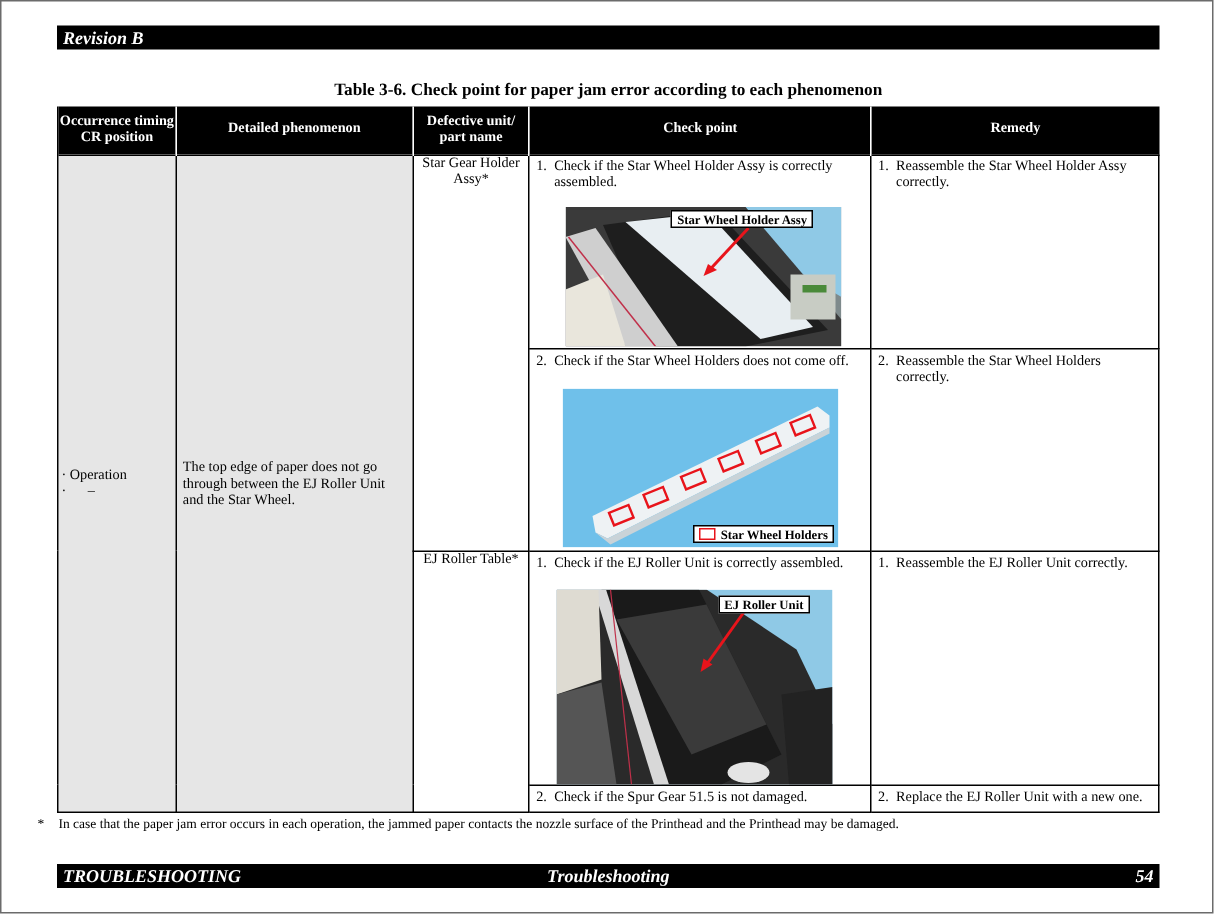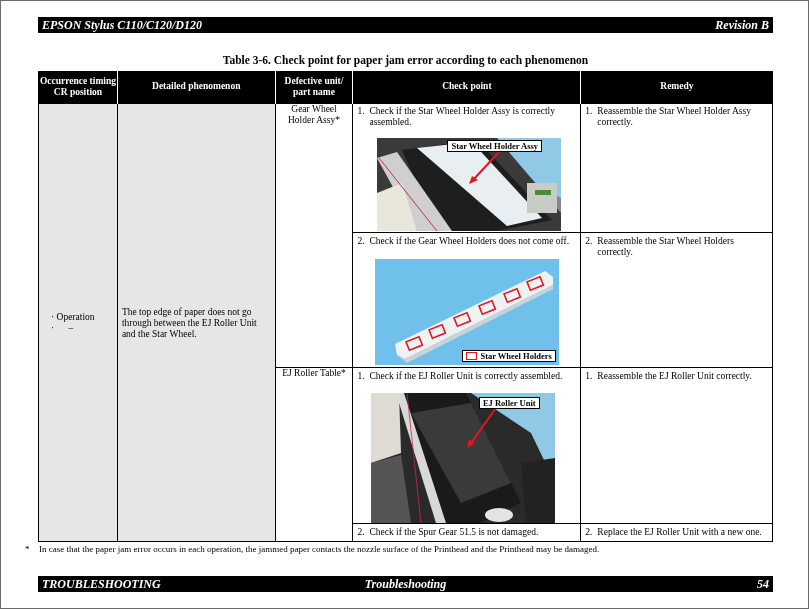--- a/index.html
+++ b/index.html
@@ -60,21 +60,20 @@
   }
   .footnote {
     position: absolute; top: 543px; left: 24px; font-size: 9px;
   }
   .footnote .star { display: inline-block; width: 14px; }
 </style>
 </head>
 <body>
 
 <div class="band top">
-  <span class="left">EPSON Stylus C110/C120/D120</span>
   <span class="right">Revision B</span>
 </div>
 
 <div class="caption">Table 3-6.  Check point for paper jam error according to each phenomenon</div>
 
 <table class="main">
   <colgroup>
     <col style="width:79px">
     <col style="width:158px">
     <col style="width:78px">
@@ -87,30 +86,30 @@
       <th>Detailed phenomenon</th>
       <th>Defective unit/ part name</th>
       <th>Check point</th>
       <th>Remedy</th>
     </tr>
   </thead>
   <tbody>
 
     <tr style="height:129px">
       <td class="grey" rowspan="4" style="vertical-align:middle;">
-        <div class="cell-text" style="padding-left:12px;">
+        <div class="cell-text" style="padding-left:2px;">
           <div>· <span>Operation</span></div>
           <div>·&nbsp;&nbsp;&nbsp;&nbsp;&nbsp;&nbsp;<span>–</span></div>
         </div>
       </td>
       <td class="grey" rowspan="4" style="vertical-align:middle;">
         <div class="cell-text" style="padding-right:10px;">The top edge of paper does not go through between the EJ Roller Unit and the Star Wheel.</div>
       </td>
       <td class="unit" rowspan="2">
-        <div style="padding:0 4px;">Gear Wheel Holder Assy*</div>
+        <div style="padding:0 4px;">Star Gear Holder Assy*</div>
       </td>
       <td>
         <div class="cell-text num-item">
           <span class="n">1.</span>
           <span>Check if the Star Wheel Holder Assy is correctly assembled.</span>
         </div>
         <div class="photo" style="width:184px;height:93px;margin-top:10px;margin-left:24px;">
           <svg width="184" height="93" viewBox="0 0 184 93">
             <rect width="184" height="93" fill="#7e8a8c"></rect>
             <polygon points="120,0 184,0 184,60 150,40" fill="#8fc9e6"></polygon>
@@ -133,21 +132,21 @@
           <span class="n">1.</span>
           <span>Reassemble the Star Wheel Holder Assy correctly.</span>
         </div>
       </td>
     </tr>
 
     <tr style="height:135px">
       <td>
         <div class="cell-text num-item" style="padding-top:3px;">
           <span class="n">2.</span>
-          <span>Check if the Gear Wheel Holders does not come off.</span>
+          <span>Check if the Star Wheel Holders does not come off.</span>
         </div>
         <div class="photo" style="width:184px;height:106px;margin-top:12px;">
           <svg width="184" height="106" viewBox="0 0 184 106">
             <rect width="184" height="106" fill="#6fc0ea"></rect>
             <polygon points="20,85 170,12 178,18 178,26 30,100 22,96" fill="#eef2f4"></polygon>
             <polygon points="22,96 30,100 178,26 178,30 32,104" fill="#c9d3d8"></polygon>
             <rect x="32" y="80" width="14" height="9" fill="none" stroke="#e8141b" stroke-width="1.6" transform="rotate(-22 39 84)"></rect>
             <rect x="55" y="68" width="14" height="9" fill="none" stroke="#e8141b" stroke-width="1.6" transform="rotate(-22 62 72)"></rect>
             <rect x="80" y="56" width="14" height="9" fill="none" stroke="#e8141b" stroke-width="1.6" transform="rotate(-22 87 60)"></rect>
             <rect x="105" y="44" width="14" height="9" fill="none" stroke="#e8141b" stroke-width="1.6" transform="rotate(-22 112 48)"></rect>

